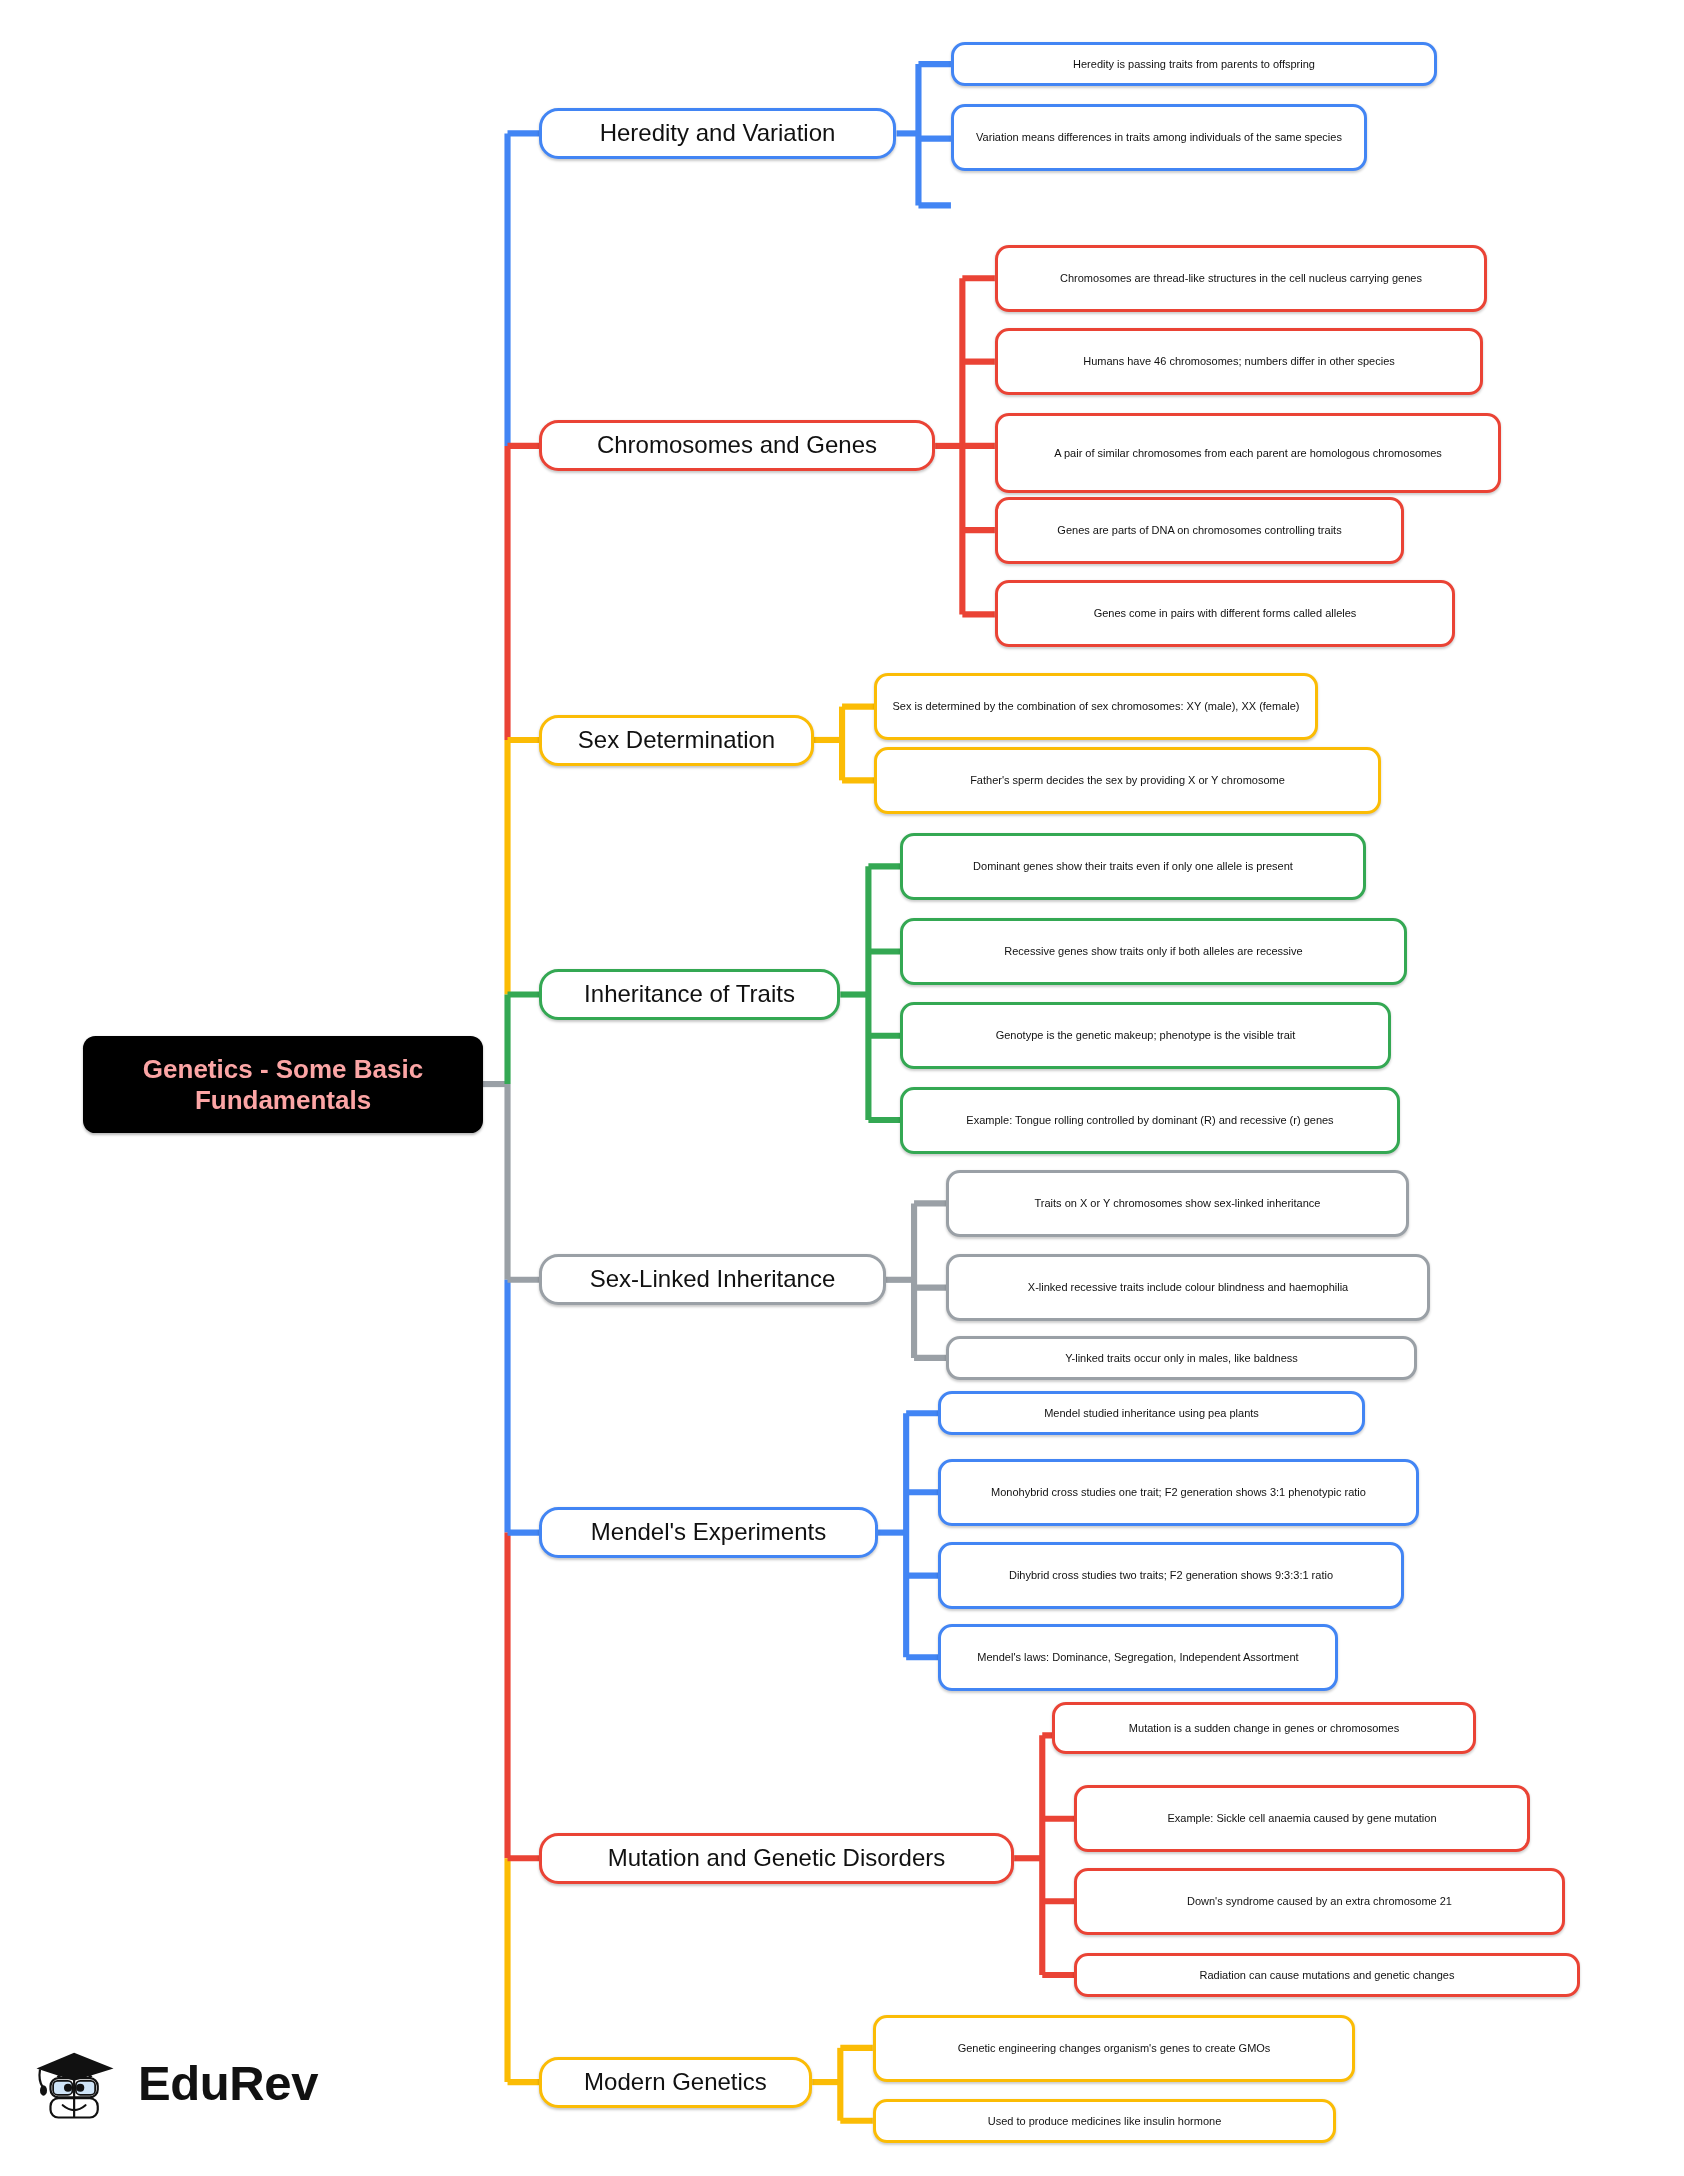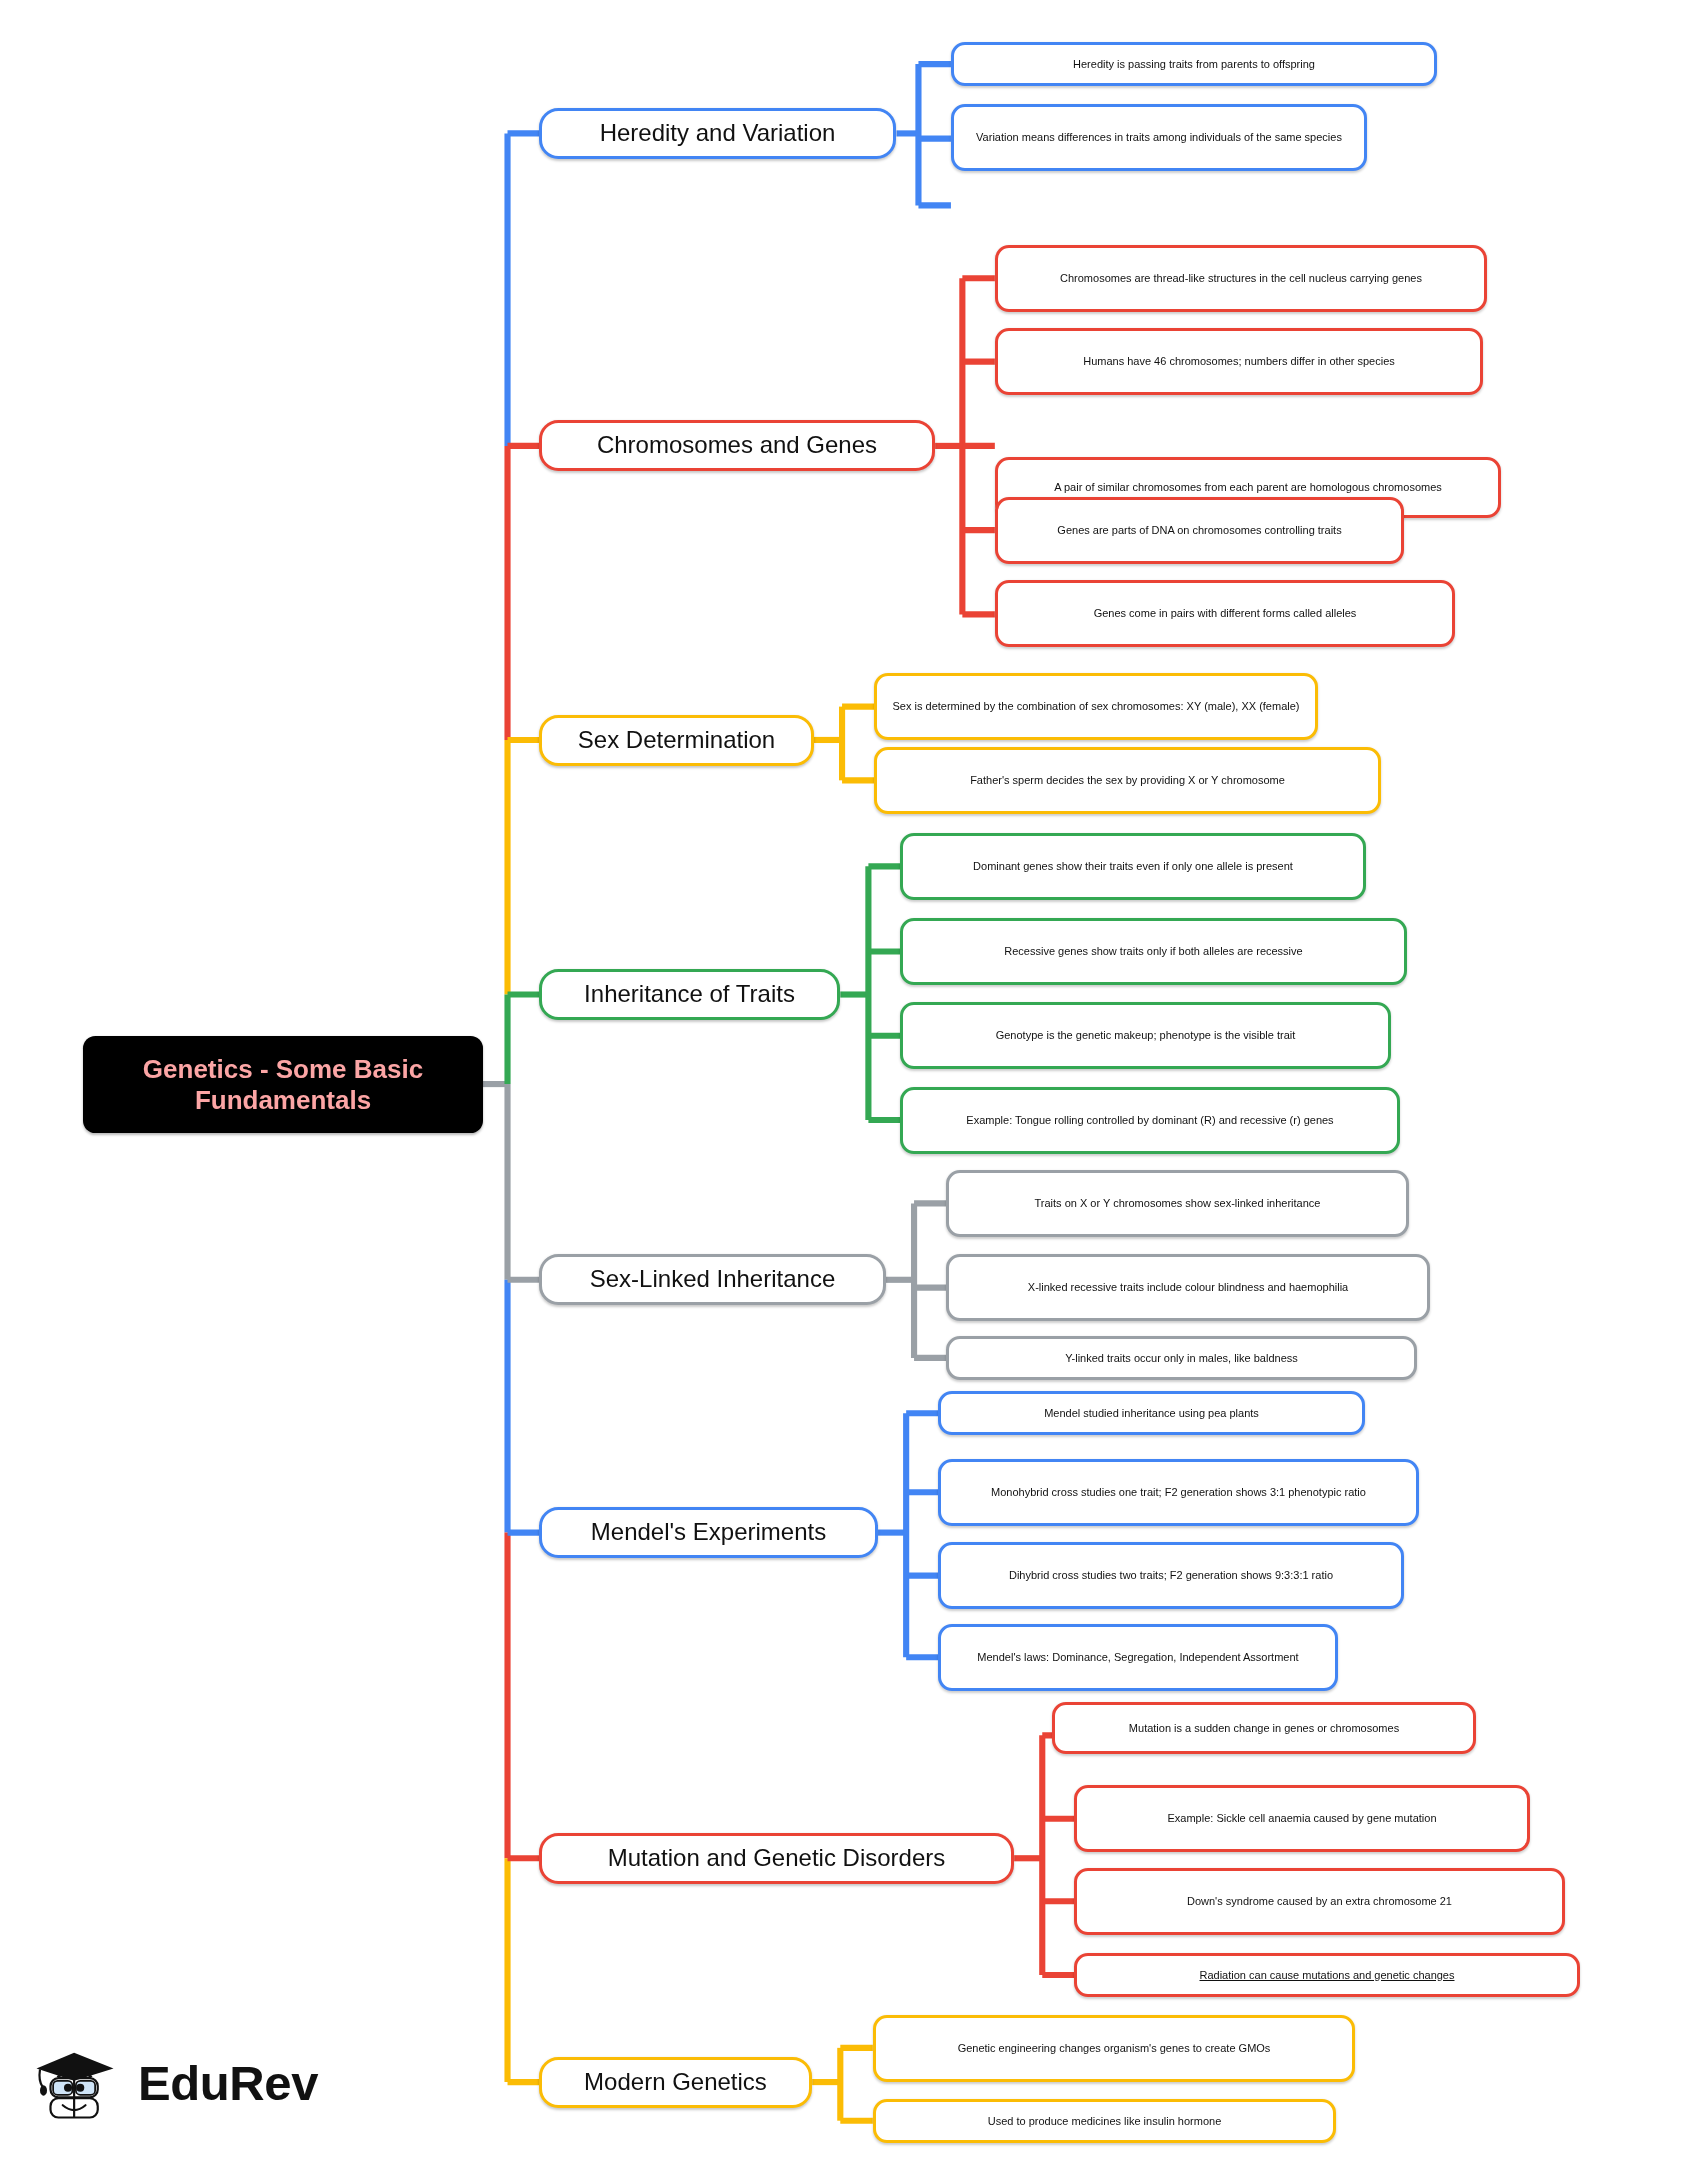--- a/index.html
+++ b/index.html
@@ -163,21 +163,21 @@
 
   <div class="node branch" style="left:539px; top:420px; width:396px; height:51px; border-color:#EA4335;">
     <span>Chromosomes and Genes</span>
   </div>
   <div class="node leaf" style="left:995px; top:245px; width:492px; height:67px; border-color:#EA4335;">
     <span>Chromosomes are thread-like structures in the cell nucleus carrying genes</span>
   </div>
   <div class="node leaf" style="left:995px; top:328px; width:488px; height:67px; border-color:#EA4335;">
     <span>Humans have 46 chromosomes; numbers differ in other species</span>
   </div>
-  <div class="node leaf" style="left:995px; top:413px; width:506px; height:61px; border-color:#EA4335;margin-top:44px;">
+  <div class="node leaf" style="left:995px; top:413px; width:506px; height:80px; border-color:#EA4335;">
     <span>A pair of similar chromosomes from each parent are homologous chromosomes</span>
   </div>
   <div class="node leaf" style="left:995px; top:497px; width:409px; height:67px; border-color:#EA4335;">
     <span>Genes are parts of DNA on chromosomes controlling traits</span>
   </div>
   <div class="node leaf" style="left:995px; top:580px; width:460px; height:67px; border-color:#EA4335;">
     <span>Genes come in pairs with different forms called alleles</span>
   </div>
 
   <div class="node branch" style="left:539px; top:715px; width:275px; height:51px; border-color:#FBBC05;">
@@ -240,21 +240,21 @@
   </div>
   <div class="node leaf" style="left:1052px; top:1702px; width:424px; height:52px; border-color:#EA4335;">
     <span>Mutation is a sudden change in genes or chromosomes</span>
   </div>
   <div class="node leaf" style="left:1074px; top:1785px; width:456px; height:67px; border-color:#EA4335;">
     <span>Example: Sickle cell anaemia caused by gene mutation</span>
   </div>
   <div class="node leaf" style="left:1074px; top:1868px; width:491px; height:67px; border-color:#EA4335;">
     <span>Down's syndrome caused by an extra chromosome 21</span>
   </div>
-  <div class="node leaf" style="left:1074px; top:1953px; width:506px; height:44px; border-color:#EA4335;text-decoration:underline;">
+  <div class="node leaf" style="left:1074px; top:1953px; width:506px; height:44px; border-color:#EA4335;">
     <span>Radiation can cause mutations and genetic changes</span>
   </div>
 
   <div class="node branch" style="left:539px; top:2057px; width:273px; height:51px; border-color:#FBBC05;">
     <span>Modern Genetics</span>
   </div>
   <div class="node leaf" style="left:873px; top:2015px; width:482px; height:67px; border-color:#FBBC05;">
     <span>Genetic engineering changes organism's genes to create GMOs</span>
   </div>
   <div class="node leaf" style="left:873px; top:2099px; width:463px; height:44px; border-color:#FBBC05;">

